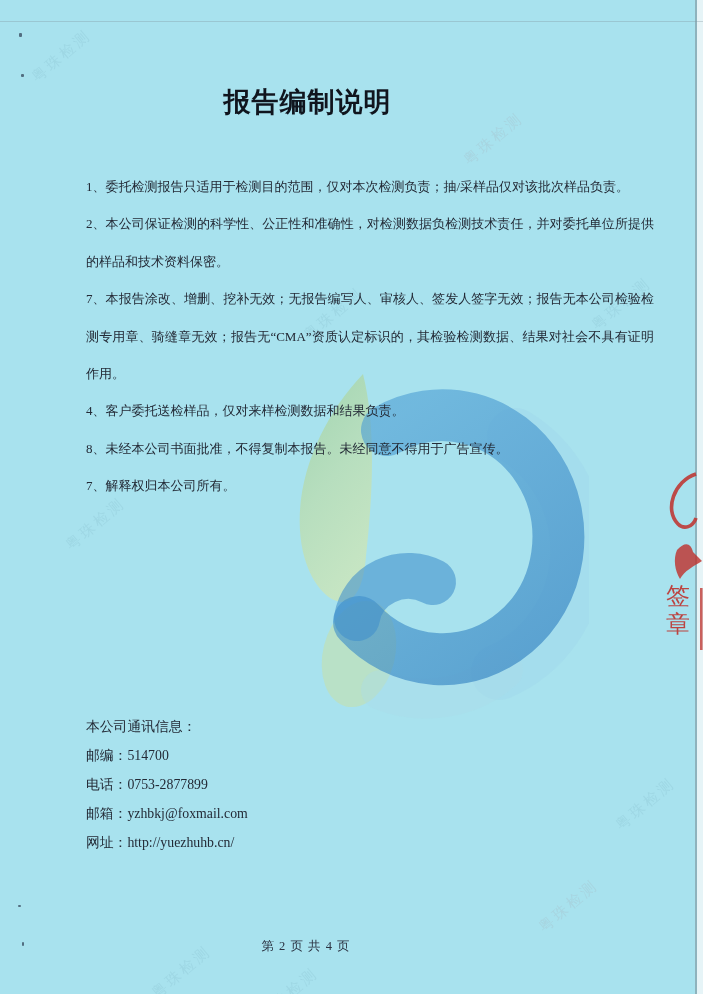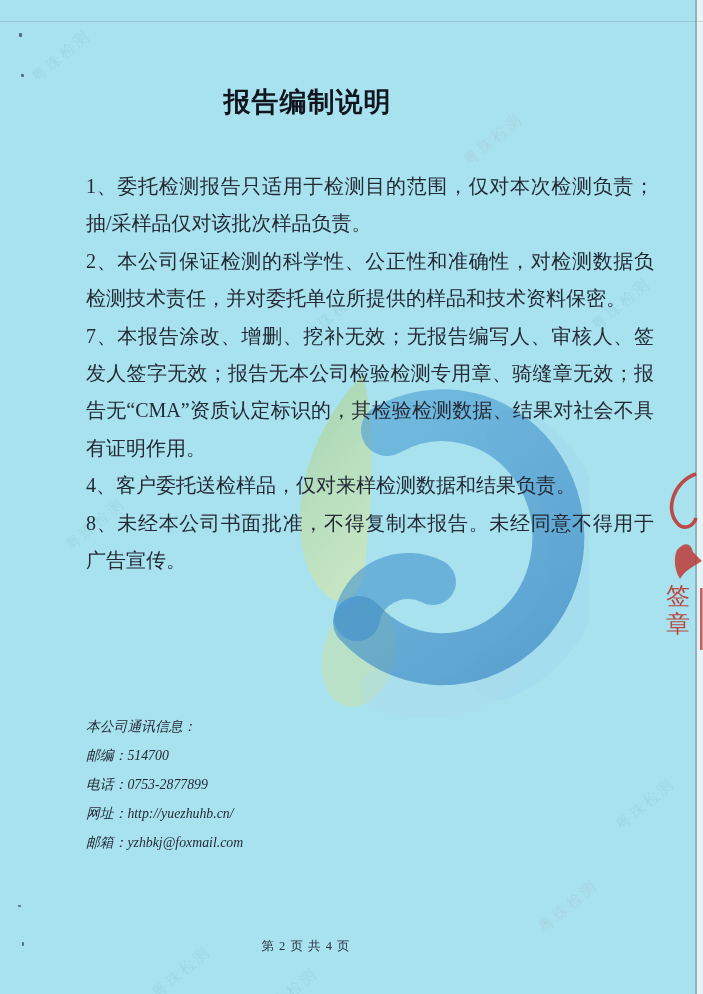--- a/index.html
+++ b/index.html
@@ -31,30 +31,30 @@
   
   .title{
     position:absolute;left:0;top:84px;width:615px;
     text-align:center;
     font-family:"DejaVu Sans","Liberation Sans",sans-serif;
     font-size:27px;font-weight:700;letter-spacing:1px;color:#10151e;
   }
   
   .notices{
     position:absolute;left:86px;top:168px;width:568px;
-    font-size:20px;line-height:37.4px;
+    font-size:13px;line-height:37.4px;
     text-align:justify;
   }
   .notices p{margin:0;}
   
   .contact{
     position:absolute;left:86px;top:712px;width:480px;
     font-size:13.8px;line-height:29px;
   }
-  .contact .row{white-space:nowrap;font-style:italic;}
+  .contact .row{white-space:nowrap;}
   .contact .lbl{display:inline-block;}
   
   .page-footer{
     position:absolute;left:0;top:938px;width:612px;
     text-align:center;font-size:12.5px;letter-spacing:1px;color:#2a3140;
   }
   
   .stamp{position:absolute;right:0;top:466px;width:46px;height:190px;}
   .stamp svg{display:block;}
   .stamp text{
@@ -113,28 +113,29 @@
   </div>
 
   <div class="title">报告编制说明</div>
 
   <div class="notices">
     <p>1、委托检测报告只适用于检测目的范围，仅对本次检测负责；抽/采样品仅对该批次样品负责。</p>
     <p>2、本公司保证检测的科学性、公正性和准确性，对检测数据负检测技术责任，并对委托单位所提供的样品和技术资料保密。</p>
     <p>7、本报告涂改、增删、挖补无效；无报告编写人、审核人、签发人签字无效；报告无本公司检验检测专用章、骑缝章无效；报告无“CMA”资质认定标识的，其检验检测数据、结果对社会不具有证明作用。</p>
     <p>4、客户委托送检样品，仅对来样检测数据和结果负责。</p>
     <p>8、未经本公司书面批准，不得复制本报告。未经同意不得用于广告宣传。</p>
+    <p>7、解释权归本公司所有。</p>
   </div>
 
   <div class="contact">
     <div class="row">本公司通讯信息：</div>
     <div class="row"><span class="lbl">邮编：</span><span>514700</span></div>
     <div class="row"><span class="lbl">电话：</span><span>0753-2877899</span></div>
+    <div class="row"><span class="lbl">邮箱：</span><span>yzhbkj@foxmail.com</span></div>
     <div class="row"><span class="lbl">网址：</span><span>http://yuezhuhb.cn/</span></div>
-    <div class="row"><span class="lbl">邮箱：</span><span>yzhbkj@foxmail.com</span></div>
   </div>
 
   <div class="stamp">
     <svg width="46" height="190" viewBox="0 0 46 190" xmlns="http://www.w3.org/2000/svg">
       <path d="M 39 8 C 17 15, 7 44, 21 58 C 27 64, 36 61, 39 52" fill="none" stroke="#bf2f2a" stroke-width="3.6" opacity="0.85"></path>
       <path d="M 20 84 C 28 75, 34 77, 36 86 L 45 95 C 37 100, 27 105, 23 113 C 18 105, 16 93, 20 84 Z" fill="#bf2f2a" opacity="0.8"></path>
       <text x="21" y="138" text-anchor="middle">签</text>
       <text x="21" y="166" text-anchor="middle">章</text>
       <rect x="43" y="122" width="2.6" height="62" fill="#bf2f2a" opacity="0.75"></rect>
     </svg>

